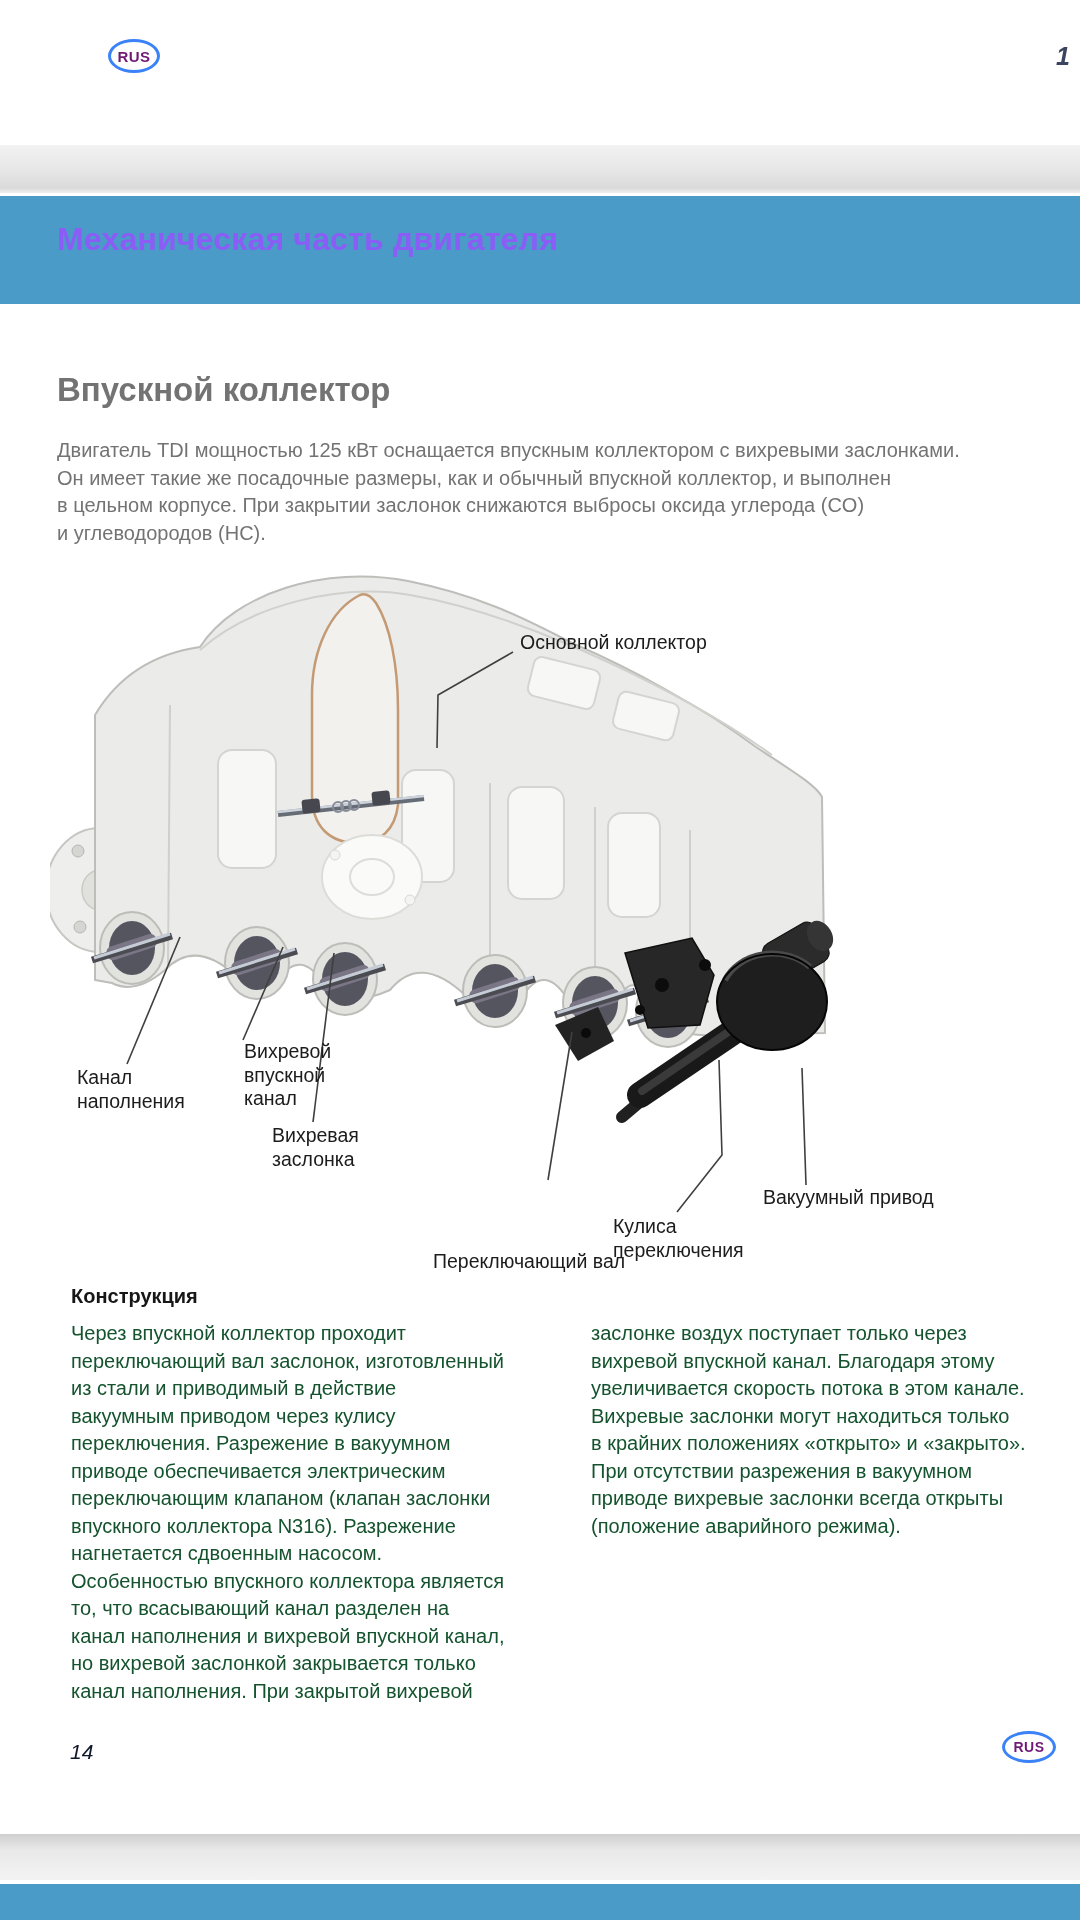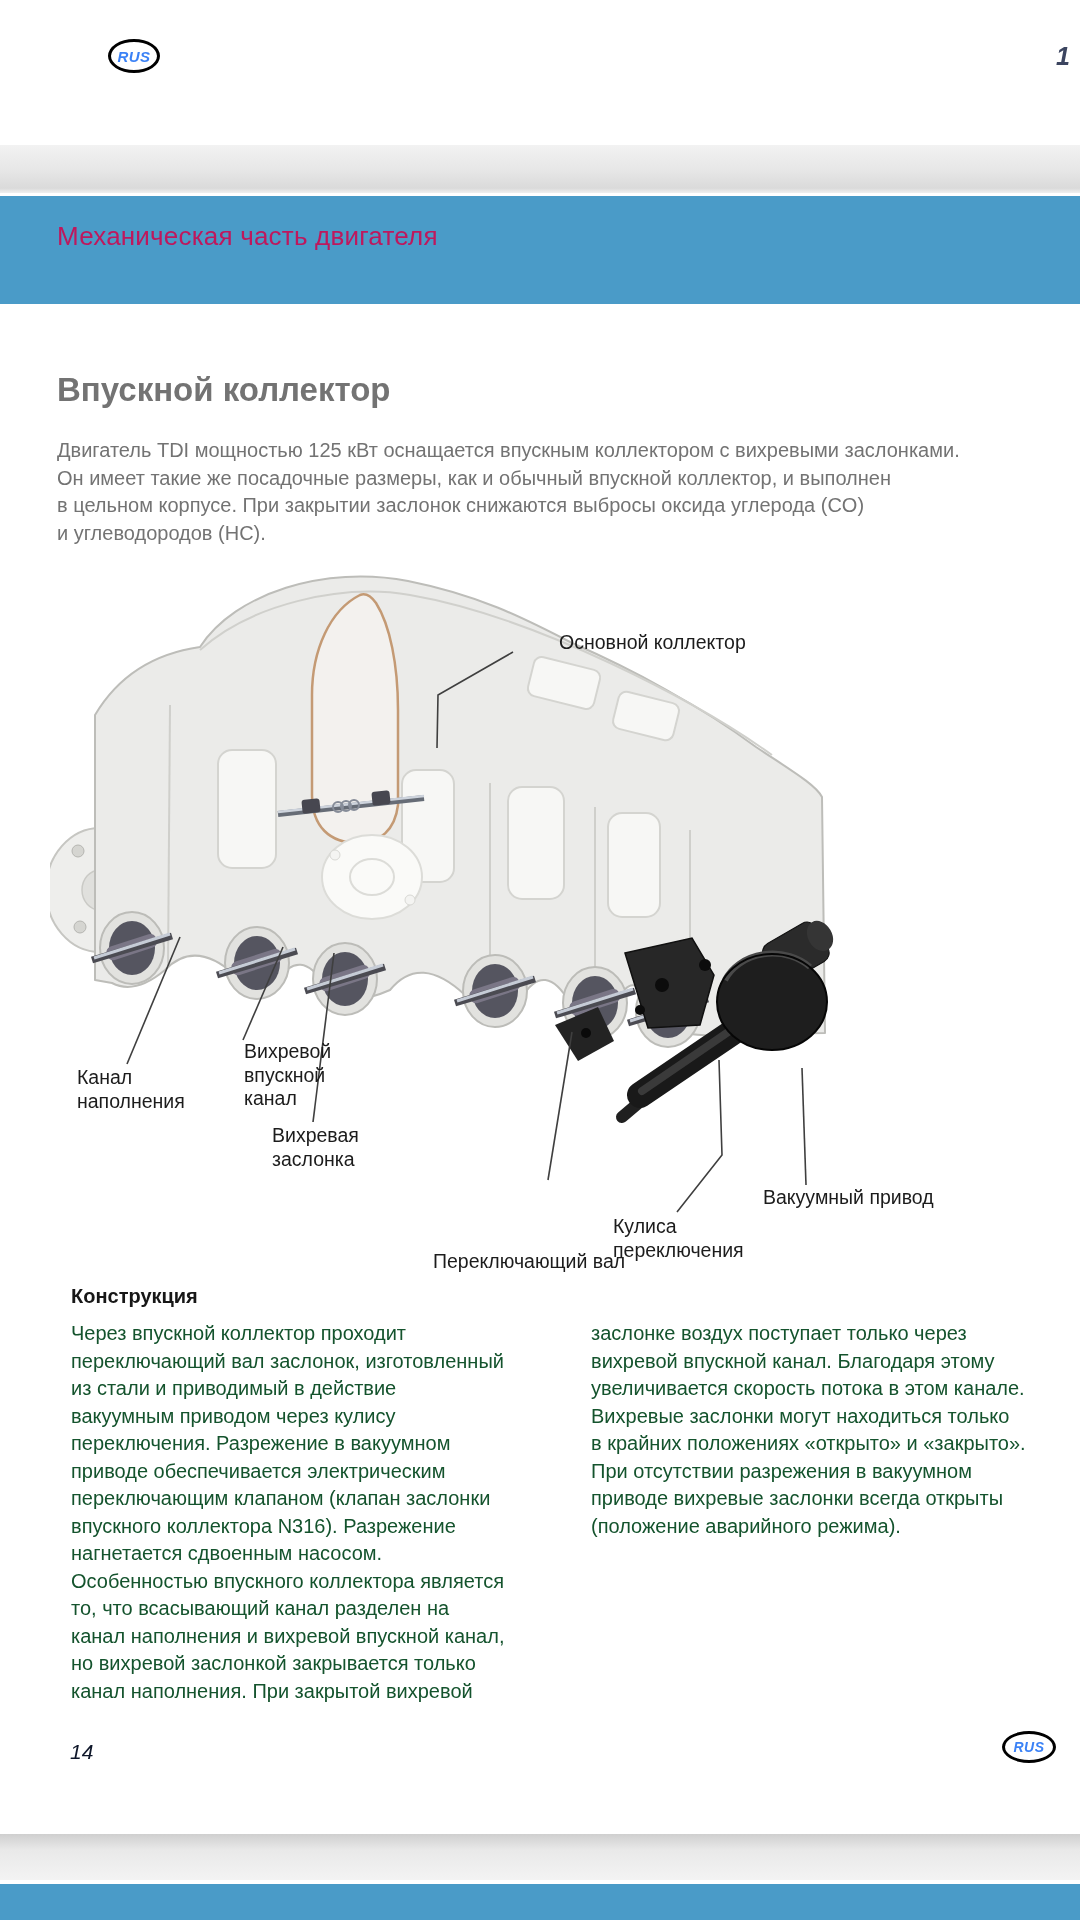--- a/index.html
+++ b/index.html
@@ -6,50 +6,50 @@
   body{
     width:1080px;height:1920px;position:relative;overflow:hidden;
     background:#ffffff;color:#1c1c1c;
     font-family:"Liberation Sans","DejaVu Sans",sans-serif;
   }
   .abs{position:absolute;}
   .preline{white-space:pre-line;}
 
   
   .rus-badge{
-    border:3px solid #000000;border-radius:50%;
+    border:3px solid #3b82f6;border-radius:50%;
     display:flex;align-items:center;justify-content:center;
-    font-weight:bold;color:#3b82f6;letter-spacing:.5px;font-style:italic;
+    font-weight:bold;color:#701a75;letter-spacing:.5px;
   }
   .rus-badge.top{left:108px;top:39px;width:46px;height:28px;font-size:15px;}
   .rus-badge.bottom{left:1002px;top:1731px;width:48px;height:26px;font-size:14px;}
   .pagenum-top{
     left:1056px;top:42px;font-size:25px;font-style:italic;color:#3c4560;font-weight:bold;
   }
 
   
   .band{left:0;width:1080px;}
   .band-gray-top{top:145px;height:48px;background:linear-gradient(180deg,#f2f2f2 0%,#e6e6e6 55%,#dadada 90%,#f0f0f0 100%);}
   .band-blue-top{top:196px;height:108px;background:#4a9bc8;}
   .band-gray-bottom{top:1834px;height:46px;background:linear-gradient(180deg,#cfcfcf 0%,#e9e9e9 35%,#f3f3f3 100%);}
   .band-blue-bottom{top:1884px;height:36px;background:#4a9bc8;}
 
   .chapter-title{
-    left:57px;top:221px;font-size:26px;font-weight:normal;color:#be185d;letter-spacing:.2px;
+    left:57px;top:221px;font-size:32px;font-weight:bold;color:#8b5cf6;letter-spacing:.2px;
   }
   .section-title{
     left:57px;top:371px;font-size:33px;font-weight:bold;color:#737373;
   }
   .intro{
     left:57px;top:437px;width:960px;font-size:20px;line-height:27.5px;color:#737373;
   }
 
   
   .fig-label{font-size:19.5px;line-height:23.5px;color:#1c1c1c;}
-  .lbl-main{left:520px;top:631px;margin-left:39px;}
+  .lbl-main{left:520px;top:631px;}
   .lbl-fill{left:77px;top:1066px;}
   .lbl-swirlch{left:200px;top:1040px;margin-left:44px;}
   .lbl-flap{left:272px;top:1124px;}
   .lbl-shaft{left:433px;top:1250px;text-align:right;}
   .lbl-link{left:613px;top:1215px;}
   .lbl-vac{left:763px;top:1186px;}
 
   .construction-heading{
     left:71px;top:1285px;font-size:20px;font-weight:bold;color:#171717;text-align:center;
   }

